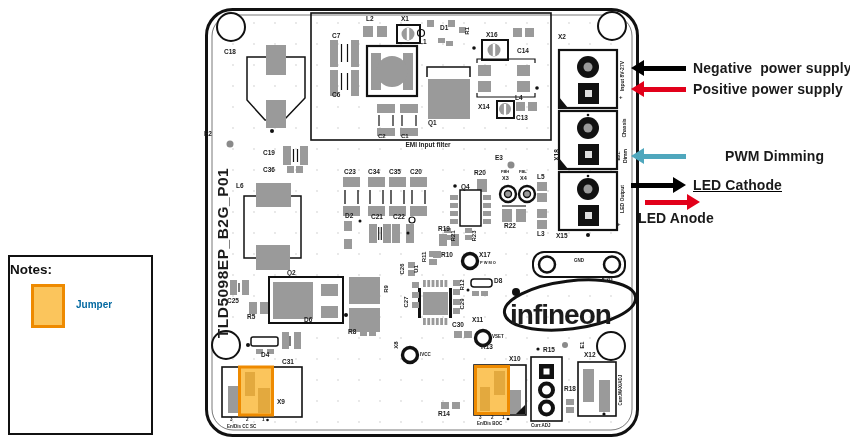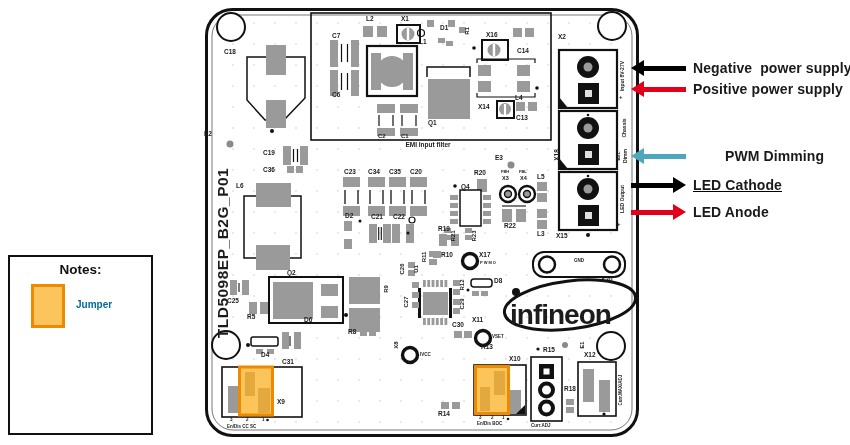--- a/index.html
+++ b/index.html
@@ -4,21 +4,21 @@
 <style>
   html,body{margin:0;padding:0;background:#fff}
   #scene{position:relative;width:850px;height:445px;background:#fff;overflow:hidden;font-family:"Liberation Sans",sans-serif}
   svg{position:absolute;left:0;top:0}
   svg text{font-family:"Liberation Sans","DejaVu Sans",sans-serif;font-weight:700;fill:#1c1c1c}
   .pad{fill:#9a9a9a}
   .outl{fill:none;stroke:#111}
   .wbox{fill:#fff;stroke:#111}
   
   .notes-box{position:absolute;left:8px;top:255px;width:141px;height:176px;border:2px solid #111;background:#fff}
-  .notes-title{position:absolute;top:5px;left:0;width:100%;text-align:center;font-weight:700;font-size:13.5px;color:#111}
+  .notes-title{position:absolute;top:5px;left:0;width:100%;font-weight:700;font-size:13.5px;color:#111}
   .jumper-swatch{position:absolute;left:21px;top:27px;width:28px;height:38px;background:#FBC55C;border:3px solid #EE8A00}
   .jumper-label{position:absolute;left:66px;top:42px;font-weight:700;font-size:10px;color:#0369a1}
   
   .anno{position:absolute;left:631px;top:0;width:219px;height:368px}
   .anno-row{position:absolute;left:0;display:flex;align-items:center;height:20px}
   .arrow{position:relative;width:55px;height:16px;flex:none}
   .shaft{position:absolute;top:5.5px;height:5px}
   .head{position:absolute;top:0;width:0;height:0;border-top:8px solid transparent;border-bottom:8px solid transparent}
   .anno-label{font-size:14px;font-weight:700;color:#1a1a1a;margin-left:7px;white-space:pre;letter-spacing:0.1px}
 </style>
@@ -470,21 +470,21 @@
         </span>
         <span class="anno-label">PWM Dimming</span>
       </div>
       <div class="anno-row" style="top: 175px; text-decoration: underline;">
         <span class="arrow">
           <i class="shaft" style="background: rgb(0, 0, 0); left: 0px; width: 43px;"></i>
           <i class="head" style="right: 0px; border-left: 13px solid rgb(0, 0, 0);"></i>
         </span>
         <span class="anno-label">LED Cathode</span>
       </div>
-      <div class="anno-row" style="top: 202px;">
+      <div class="anno-row" style="top: 194px; flex-direction: column;">
         <span class="arrow">
           <i class="shaft" style="background: rgb(226, 0, 26); left: 0px; width: 43px;"></i>
           <i class="head" style="right: 0px; border-left: 13px solid rgb(226, 0, 26);"></i>
         </span>
         <span class="anno-label">LED Anode</span>
       </div>
     </div>
 </div>
 
 </body></html>

